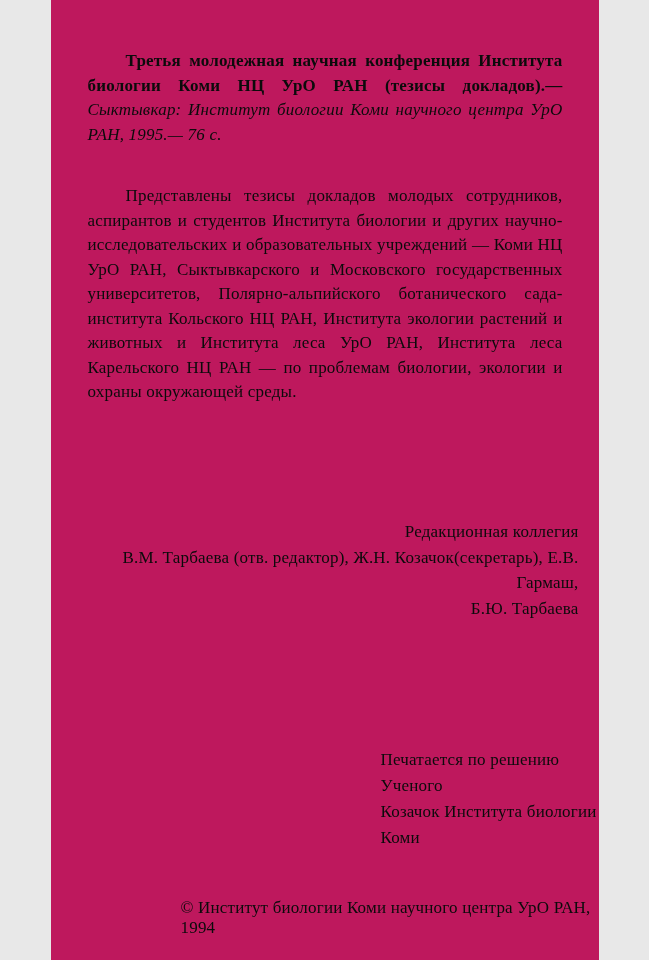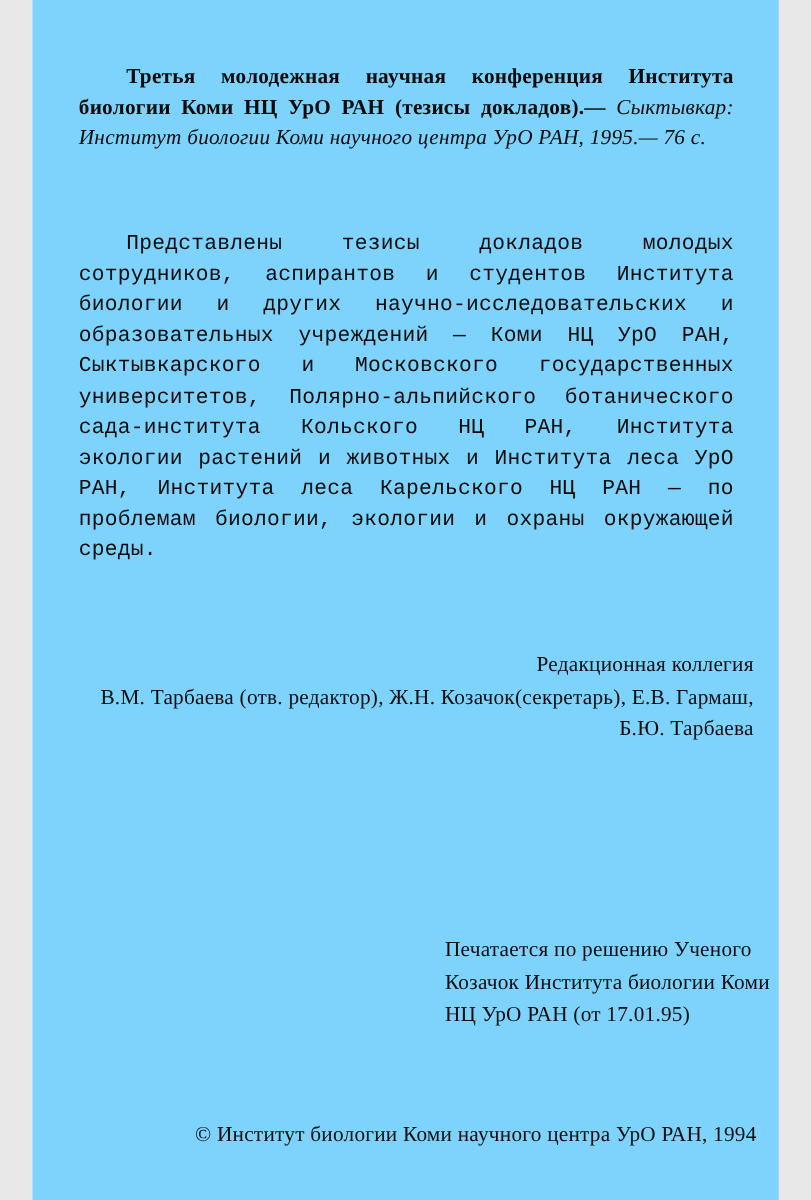--- a/index.html
+++ b/index.html
@@ -2,24 +2,24 @@
 <html><head>
 <meta charset="utf-8">
 <style>
   html, body {
     margin: 0;
     padding: 0;
     background: #e8e8e8;
   }
   .page {
     position: relative;
-    width: 597px;
+    width: 548px;
     height: 960px;
     margin: 0 auto;
-    background: #7dd3fc;
+    background: #be185d;
     font-family: "Liberation Serif", serif;
     color: #0b0b0b;
     overflow: hidden;
   }
   .para {
     position: absolute;
     left: 37px;
     right: 36px;
     font-size: 17px;
     line-height: 24.5px;
@@ -32,21 +32,20 @@
   }
   .bibliographic .bold-part {
     font-weight: 700;
   }
   .bibliographic .italic-part {
     font-style: italic;
   }
   .abstract {
     top: 167px;
     text-indent: 38px;
-    font-family: Liberation Mono, monospace;
   }
   .editorial {
     position: absolute;
     top: 519px;
     left: 20px;
     right: 20px;
     text-align: right;
     font-size: 17px;
     line-height: 25.5px;
     letter-spacing: 0.2px;
@@ -82,18 +81,17 @@
 
   <div class="editorial">
     <div>Редакционная коллегия</div>
     <div>В.М. Тарбаева (отв. редактор), Ж.Н. Козачок(секретарь), Е.В. Гармаш,</div>
     <div>Б.Ю. Тарбаева</div>
   </div>
 
   <div class="approval">
     <div>Печатается по решению Ученого</div>
     <div>Козачок Института биологии Коми</div>
-    <div>НЦ УрО РАН (от 17.01.95)</div>
   </div>
 
   <div class="copyright">© Институт биологии Коми научного центра УрО РАН, 1994</div>
 
 </div>
 
 </body></html>

